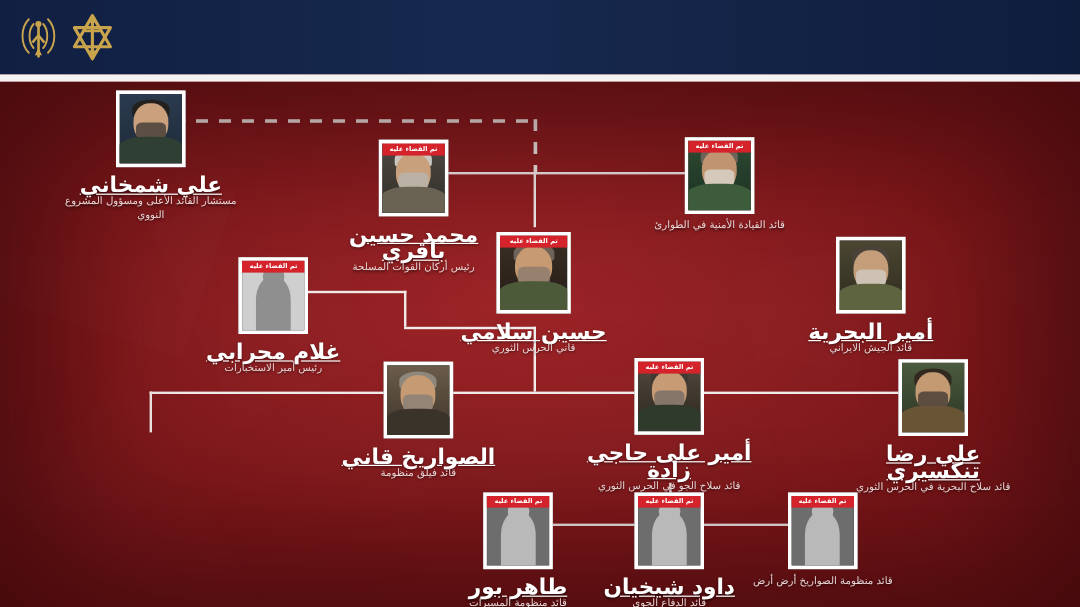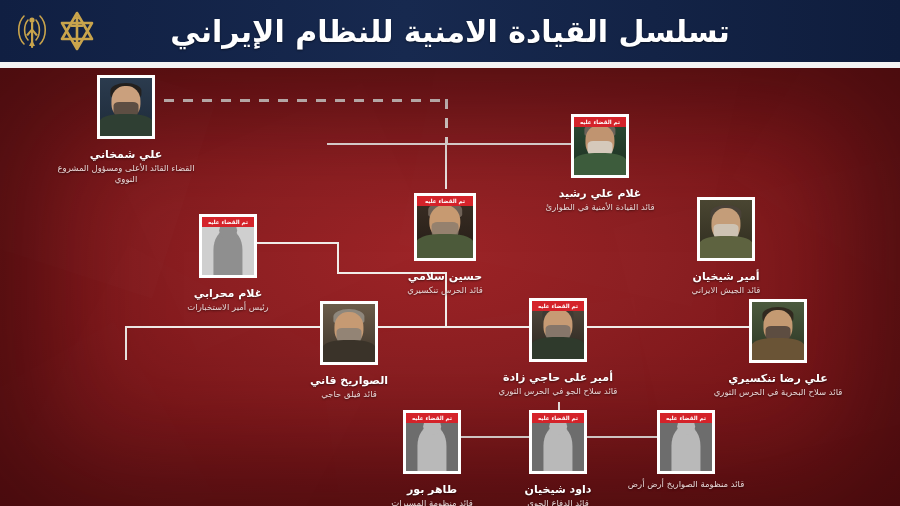--- a/index.html
+++ b/index.html
@@ -72,22 +72,22 @@
   }
   .photo.big{width:62px;height:68px;}
   .killed-tag{
     position:absolute;top:-1px;left:-3px;right:-3px;height:11px;
     background:#d4232a;color:#fff;font-size:5.5px;line-height:11px;
     text-align:center;font-weight:bold;letter-spacing:0;
     border:1px solid #fff;border-bottom:none;box-sizing:border-box;
     white-space:nowrap;overflow:hidden;z-index:3;
   }
   .nm{
-    margin-top:5px;color:#ffffff;font-size:11px;font-weight:bold;
-    line-height:14px;direction:rtl;text-shadow:0 1px 2px rgba(0,0,0,.5);
+    margin-top:5px;color:#ffffff;font-size:18px;font-weight:bold;
+    line-height:14px;direction:rtl;text-shadow:0 1px 2px rgba(0,0,0,.5);text-decoration:underline;
   }
   .rl{
     margin-top:1px;color:#e8d6d6;font-size:8.5px;line-height:10.5px;
     direction:rtl;text-shadow:0 1px 2px rgba(0,0,0,.5);
   }
 
   
   .pf{position:absolute;inset:0;}
   .sil{background:#6d6d6d;}
   .sil:after{
@@ -153,21 +153,20 @@
           </g>
           <g fill="#c9a44c">
             <rect x="21.7" y="10" width="2.6" height="26" rx="1"></rect>
             <path d="M23 7 l2.4 4 h-4.8 z"></path>
             <rect x="16.5" y="16.5" width="13" height="2.4" rx="1"></rect>
             <path d="M18 34 h10 l-5 5 z"></path>
           </g>
         </svg>
       </span>
     </div>
-    <div class="header-title">تسلسل القيادة الامنية للنظام الإيراني</div>
   </div>
   <div class="header-rule"></div>
 
   <div class="board">
 
     <div class="tex">
       <i style="left:-40px;top:-10px;width:230px;height:210px;transform:rotate(18deg);"></i>
       <i style="left:150px;top:60px;width:260px;height:180px;transform:rotate(-24deg);opacity:.7;"></i>
       <i style="left:420px;top:-30px;width:300px;height:240px;transform:rotate(12deg);opacity:.6;"></i>
       <i style="left:640px;top:120px;width:300px;height:260px;transform:rotate(-14deg);opacity:.55;"></i>
@@ -211,71 +210,86 @@
           <span class="pf por">
             <span class="bg" style="background:linear-gradient(180deg,#2b3b4e 0%,#1d2a39 100%)"></span>
             <span class="hair" style="background:#23201e"></span>
             <span class="face" style="background:#caa07d"></span>
             <span class="beard" style="background:#4a4038"></span>
             <span class="body" style="background:#2f3f33"></span>
           </span>
         </span>
       </span>
       <div class="nm">علي شمخاني</div>
-      <div class="rl">القضاء القائد الأعلى ومسؤول المشروع النووي</div>
-    </div>
-
+      <div class="rl">مستشار القائد الأعلى ومسؤول المشروع النووي</div>
+    </div>
+
+    <div class="node" style="left:265px;top:48px;">
+      <span class="photo-wrap">
+        <span class="photo">
+          <span class="killed-tag">تم القضاء عليه</span>
+          <span class="pf por">
+            <span class="bg" style="background:linear-gradient(180deg,#4d4a42 0%,#2f2d28 100%)"></span>
+            <span class="hair" style="background:#c9c6bf"></span>
+            <span class="face" style="background:#c9a07c"></span>
+            <span class="beard" style="background:#b9b4ab"></span>
+            <span class="body" style="background:#6a6354"></span>
+          </span>
+        </span>
+      </span>
+      <div class="nm">محمد حسين باقري</div>
+      <div class="rl">رئيس أركان القوات المسلحة</div>
+    </div>
 
     <div class="node" style="left:520px;top:46px;">
       <span class="photo-wrap">
         <span class="photo">
           <span class="killed-tag">تم القضاء عليه</span>
           <span class="pf por">
             <span class="bg" style="background:linear-gradient(180deg,#2d4a33 0%,#1c3022 100%)"></span>
             <span class="hair" style="background:#6b6258"></span>
             <span class="face" style="background:#c09470"></span>
             <span class="beard" style="background:#d8d2c8"></span>
             <span class="body" style="background:#3d5c3c"></span>
           </span>
         </span>
       </span>
-      <div class="nm">غلام علي رشيد</div>
       <div class="rl">قائد القيادة الأمنية في الطوارئ</div>
     </div>
 
     <div class="node" style="left:365px;top:125px;">
       <span class="photo-wrap">
         <span class="photo big">
           <span class="killed-tag">تم القضاء عليه</span>
           <span class="pf por">
             <span class="bg" style="background:linear-gradient(180deg,#3b2f25 0%,#241c16 100%)"></span>
             <span class="hair" style="background:#6f6257"></span>
             <span class="face" style="background:#c79a71"></span>
             <span class="beard" style="background:#8c7d6d"></span>
             <span class="body" style="background:#4c5a3a"></span>
           </span>
         </span>
       </span>
       <div class="nm">حسين سلامي</div>
-      <div class="rl">قائد الحرس تنكسيري</div>
+      <div class="rl">قاني الحرس الثوري</div>
     </div>
 
     <div class="node" style="left:646px;top:129px;">
       <span class="photo-wrap">
         <span class="photo">
           <span class="pf por">
             <span class="bg" style="background:linear-gradient(180deg,#4a4632 0%,#2e2b1e 100%)"></span>
             <span class="hair" style="background:#4a4238"></span>
             <span class="face" style="background:#c49d79"></span>
             <span class="beard" style="background:#cfc9bd"></span>
             <span class="body" style="background:#5e6340"></span>
           </span>
         </span>
       </span>
-      <div class="nm">أمير شيخيان</div>
+      <div class="nm">أمير البحرية</div>
       <div class="rl">قائد الجيش الايراني</div>
     </div>
 
     <div class="node" style="left:148px;top:146px;">
       <span class="photo-wrap">
         <span class="photo">
           <span class="killed-tag">تم القضاء عليه</span>
           <span class="pf sil lt"></span>
         </span>
       </span>
@@ -290,21 +304,21 @@
           <span class="pf por">
             <span class="bg" style="background:linear-gradient(180deg,#6b5c4a 0%,#3d342a 100%)"></span>
             <span class="hair" style="background:#8e877c"></span>
             <span class="face" style="background:#c69a73"></span>
             <span class="beard" style="background:#8a8076"></span>
             <span class="body" style="background:#3a3329"></span>
           </span>
         </span>
       </span>
       <div class="nm">الصواريخ قاني</div>
-      <div class="rl">قائد فيلق حاجي</div>
+      <div class="rl">قائد فيلق منظومة</div>
     </div>
 
     <div class="node" style="left:698px;top:231px;">
       <span class="photo-wrap">
         <span class="photo">
           <span class="pf por">
             <span class="bg" style="background:linear-gradient(180deg,#4b5a3e 0%,#2b3524 100%)"></span>
             <span class="hair" style="background:#31291f"></span>
             <span class="face" style="background:#c49a72"></span>
             <span class="beard" style="background:#4b4038"></span>

